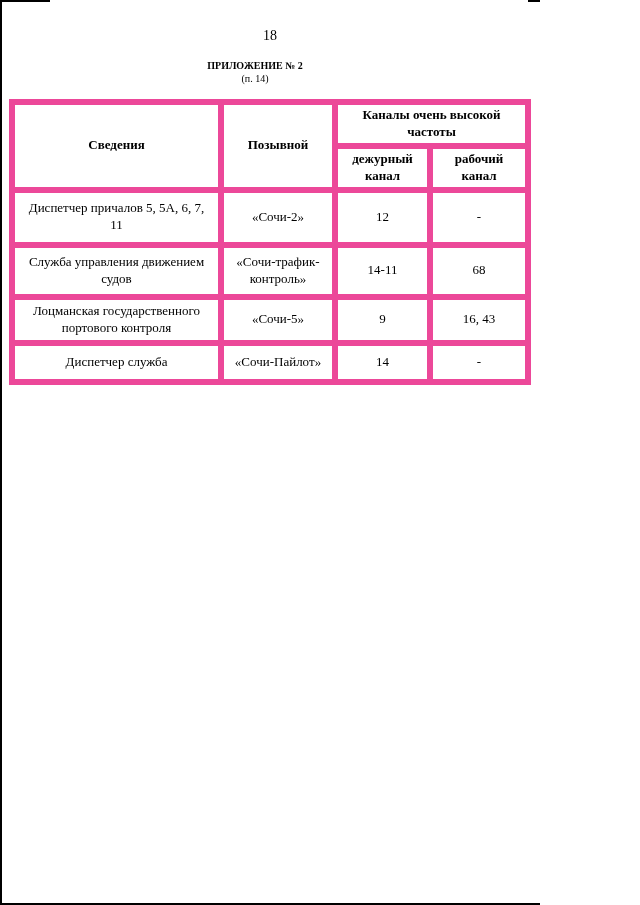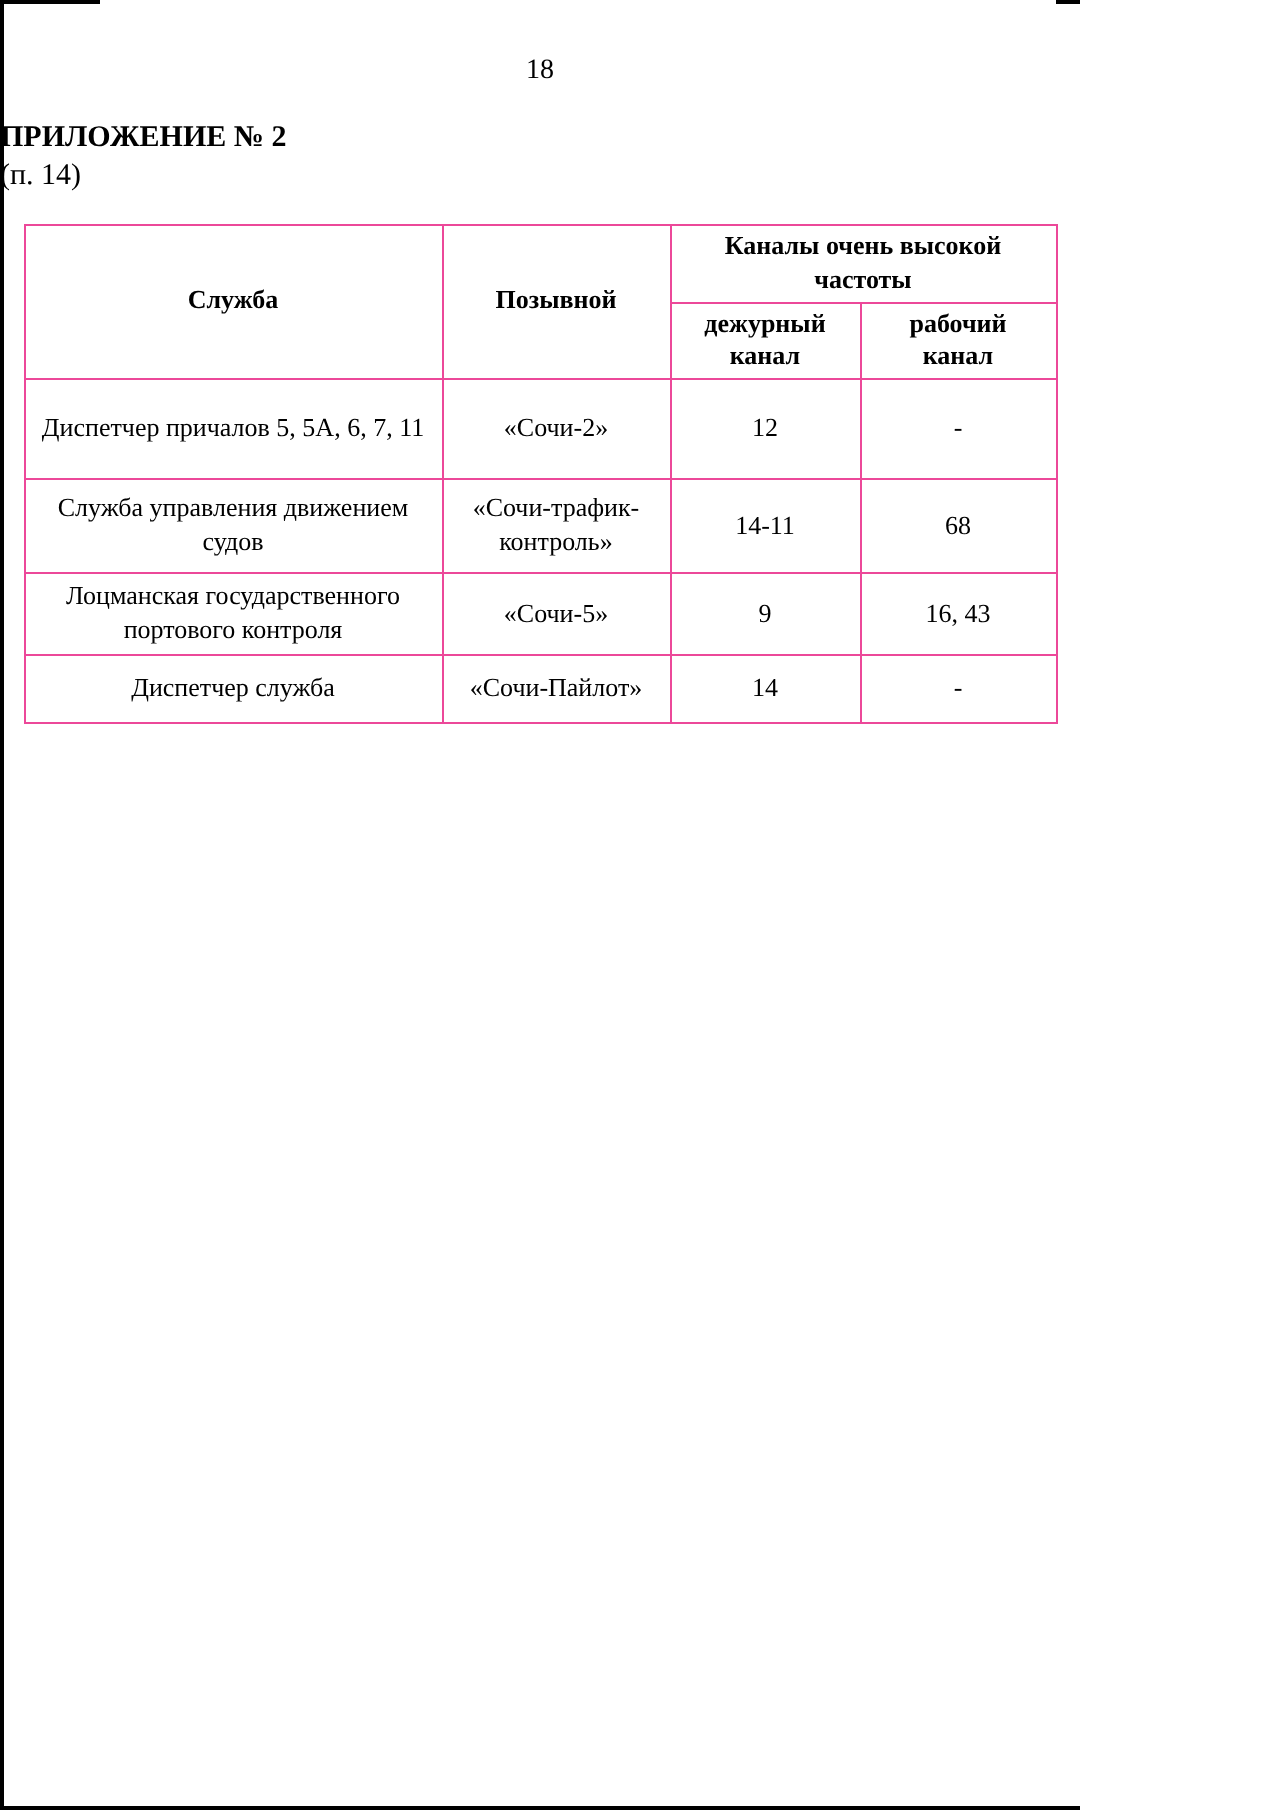--- a/index.html
+++ b/index.html
@@ -24,22 +24,22 @@
   .edge-top-right { right: 0; top: 0; width: 12px; height: 2px; }
 
   .page-number {
     text-align: center;
     padding-top: 28px;
     font-size: 14px;
   }
   .appendix {
     margin-top: 16px;
     margin-right: 30px;
-    text-align: left;
-    font-size: 15px;
+    text-align: center;
+    font-size: 10px;
     line-height: 1.25;
   }
   .appendix .b { font-weight: bold; }
   .doc-title {
     margin-top: 46px;
     text-align: center;
     font-weight: bold;
     font-size: 13.5px;
   }
   table.vhf-table {
@@ -48,21 +48,21 @@
     border-collapse: collapse;
     table-layout: fixed;
     font-size: 13px;
   }
   table.vhf-table col.c1 { width: 209px; }
   table.vhf-table col.c2 { width: 114px; }
   table.vhf-table col.c3 { width: 95px; }
   table.vhf-table col.c4 { width: 98px; }
   table.vhf-table th,
   table.vhf-table td {
-    border: 1px solid #ec4899;
+    border: 6px solid #ec4899;
     padding: 2px 6px;
     text-align: center;
     vertical-align: middle;
     line-height: 1.3;
     word-wrap: break-word;
   }
   table.vhf-table th { font-weight: bold; }
   tr.hdr-group th { height: 34px; }
   tr.hdr-sub th { height: 32px; }
   th.sub-left { text-align: left; }
@@ -91,21 +91,21 @@
 
   <table class="vhf-table">
     <colgroup>
       <col class="c1">
         <col class="c2">
         <col class="c3">
         <col class="c4">
     </colgroup>
     <thead>
       <tr class="hdr-group">
-        <th rowspan="2">Служба</th>
+        <th rowspan="2">Сведения</th>
         <th rowspan="2">Позывной</th>
         <th colspan="2">Каналы очень высокой частоты</th>
       </tr>
       <tr class="hdr-sub">
         <th class="sub-left">дежурный канал</th>
         <th>рабочий канал</th>
       </tr>
     </thead>
     <tbody>
       <tr class="r1">

